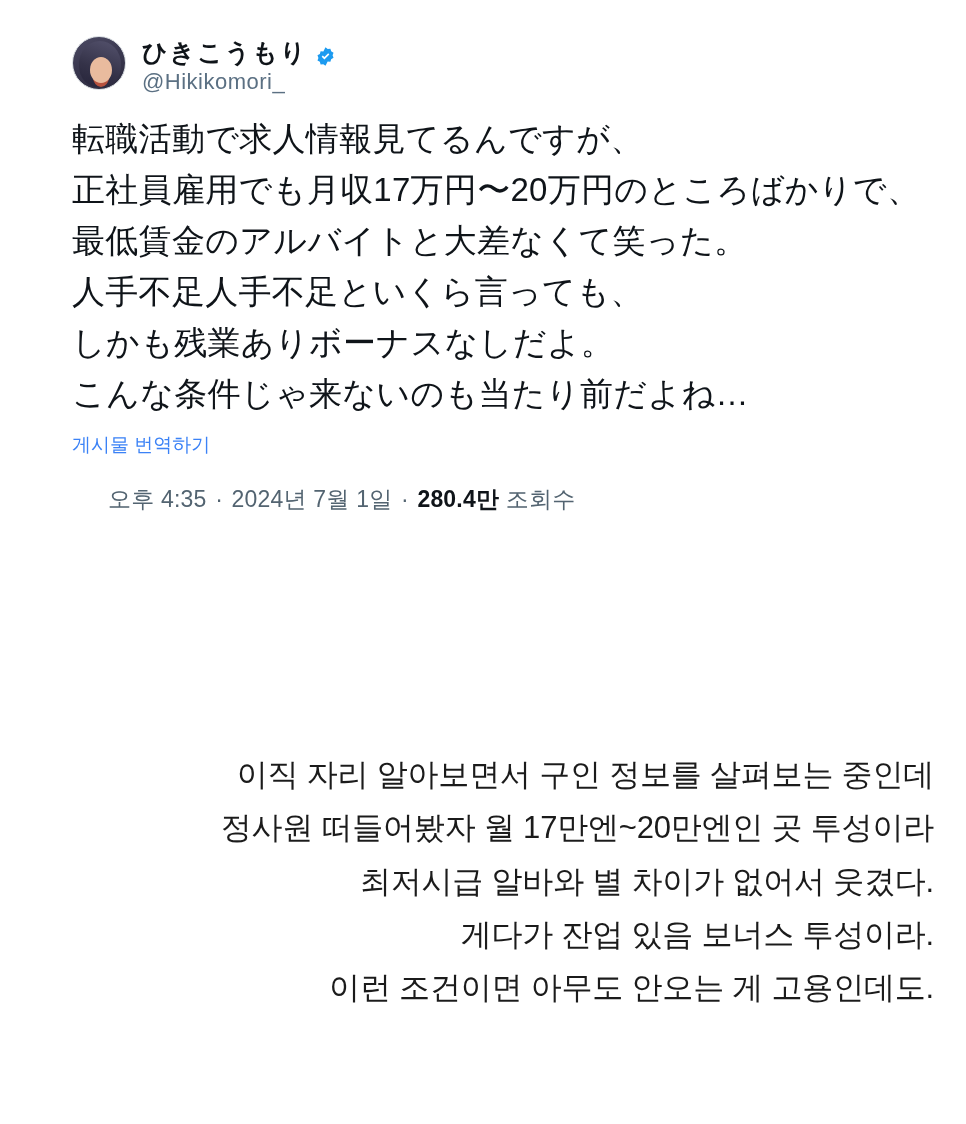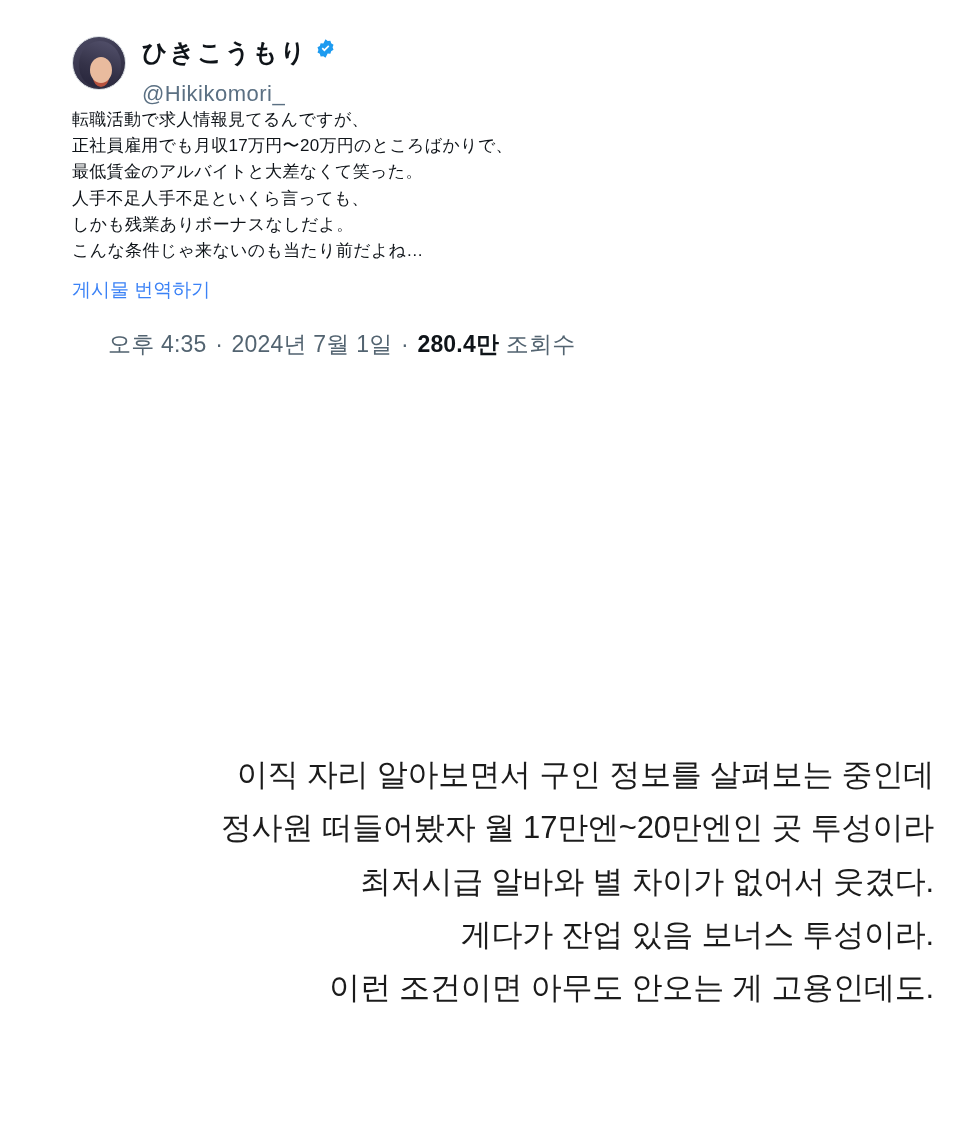--- a/index.html
+++ b/index.html
@@ -63,45 +63,46 @@
   }
 
   .names {
     display: flex;
     flex-direction: column;
     justify-content: center;
     padding-top: 2px;
   }
   .name-row {
     display: flex;
-    align-items: flex-start;
+    align-items: flex-end;
     gap: 7px;
   }
   .display-name {
     font-size: 25px;
     font-weight: 700;
     letter-spacing: 2px;
     color: #0f1419;
     line-height: 1.15;
   }
   .verified {
     width: 21px;
     height: 21px;
     flex: 0 0 auto;
     display: block;
   }
   .handle {
     font-size: 22px;
     color: #5b7083;
     letter-spacing: 0.5px;
-    margin-top: 14px;
+    margin-top: 2px;
   }
 
   .tweet-body {
-    font-size: 17px;
+    margin-top: 18px;
+    font-size: 33px;
     line-height: 1.55;
     color: #0f1419;
     letter-spacing: 0.3px;
   }
   .tweet-body .line { white-space: nowrap; }
 
   .translate-link {
     margin-top: 12px;
     font-size: 19px;
     color: #3b82f6;

